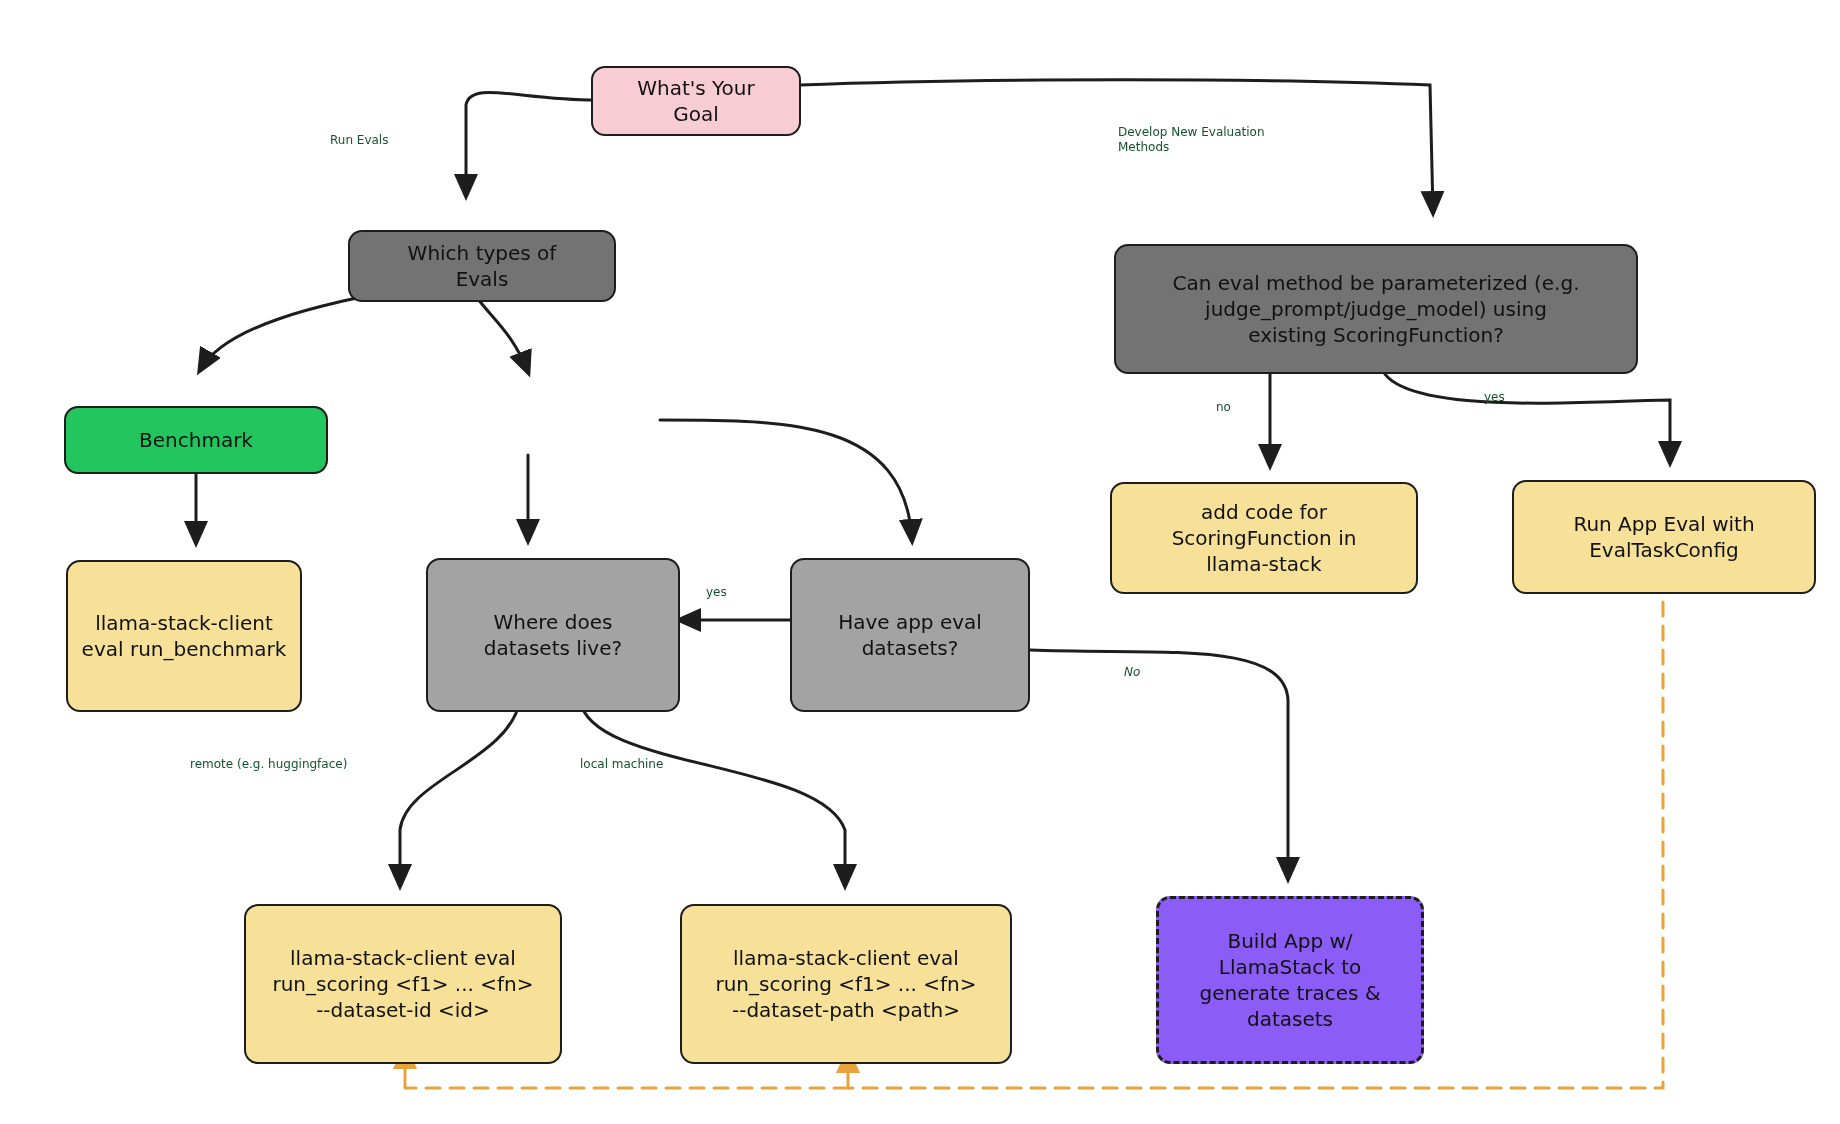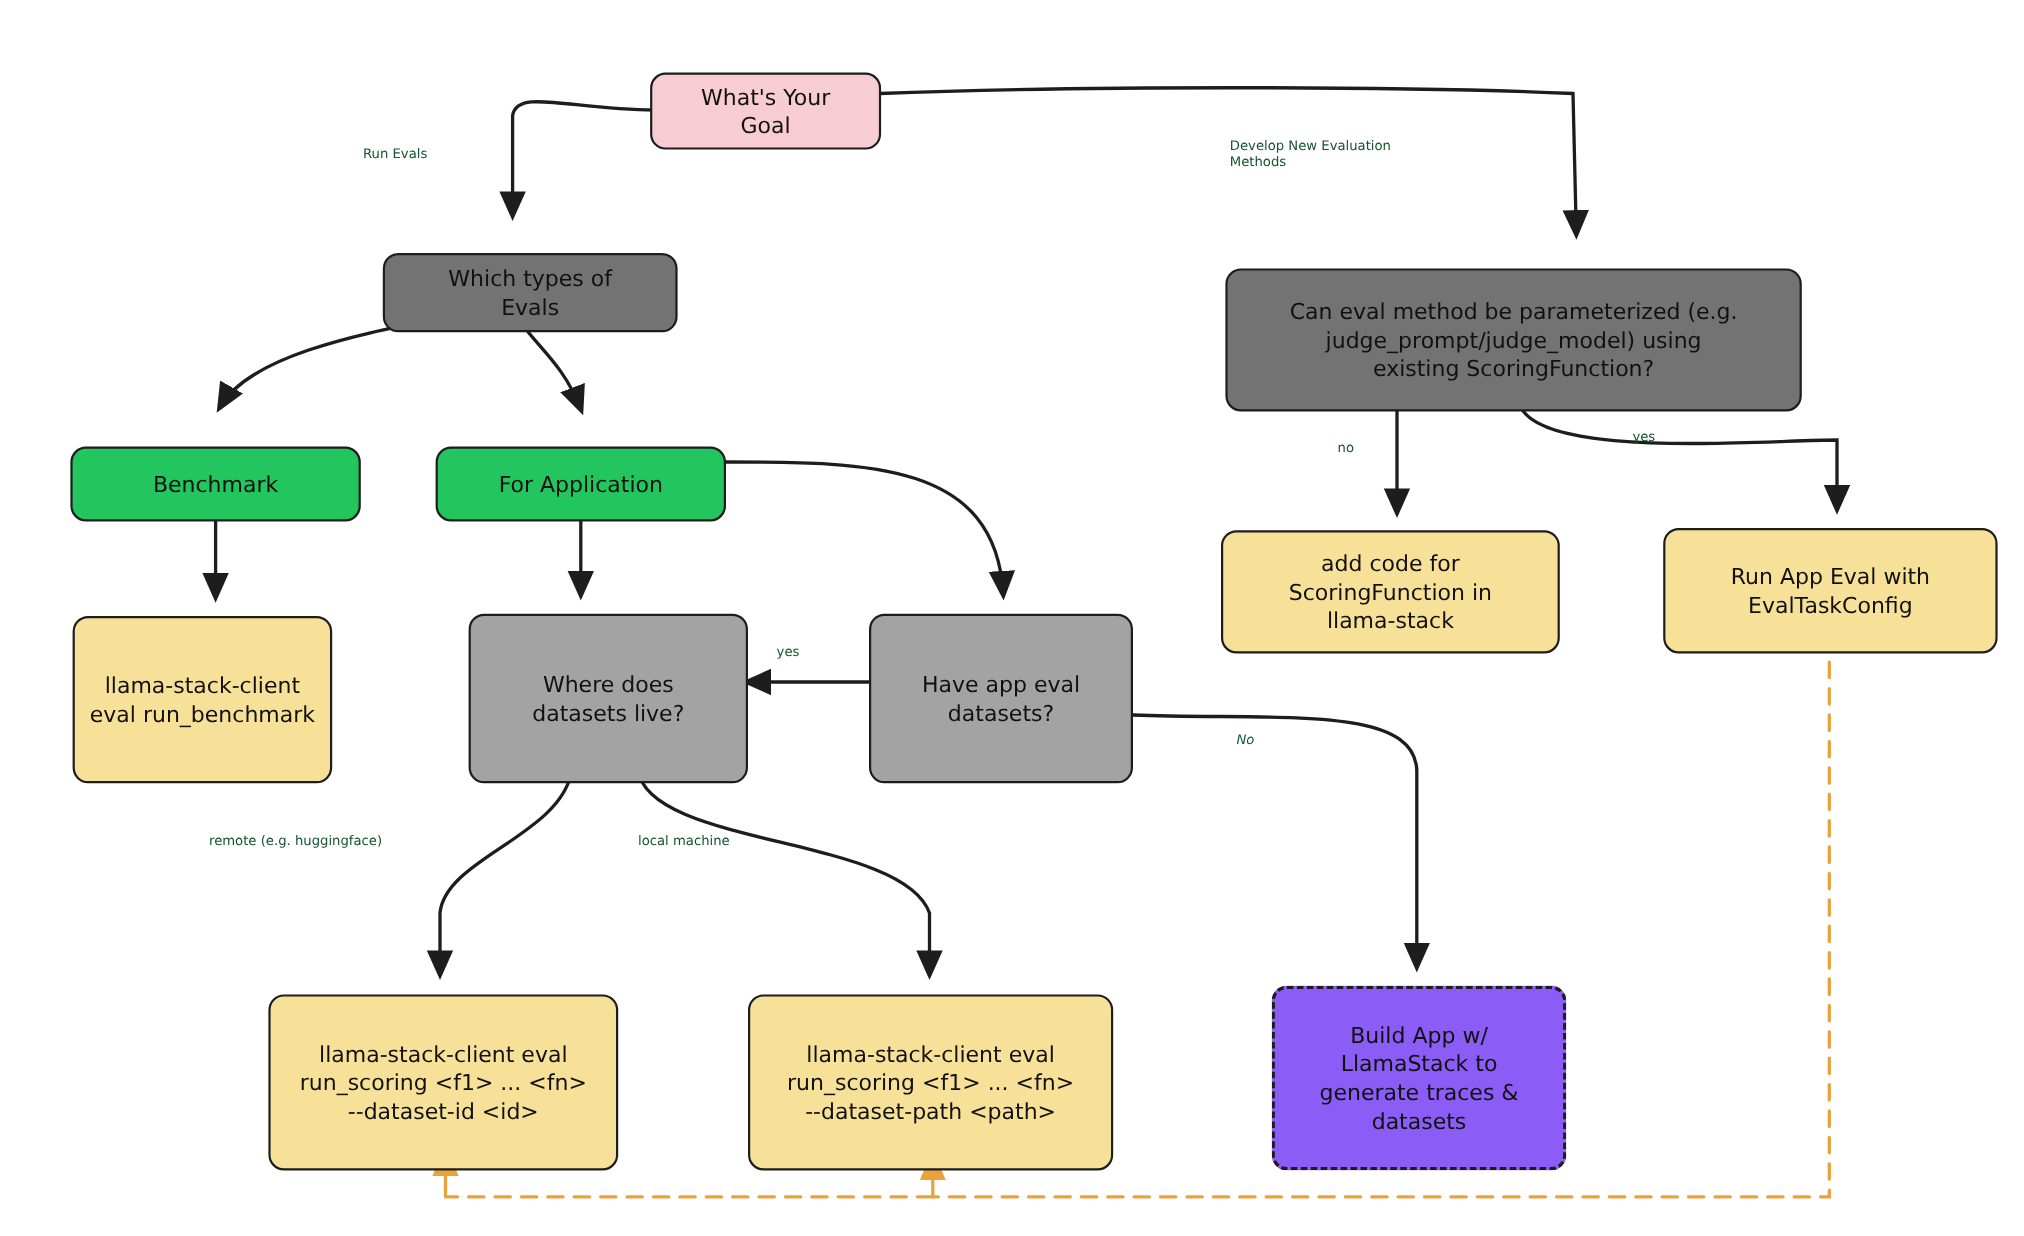--- a/index.html
+++ b/index.html
@@ -114,23 +114,20 @@
   <div class="node green" style="left:1114px; top:228px; width:524px; height:130px; font-size:20px;">
     <span>Can eval method be parameterized (e.g.
 judge_prompt/judge_model) using
 existing ScoringFunction?</span>
   </div>
 
   <div class="node white" style="left:64px; top:390px; width:264px; height:68px;">
     <span>Benchmark</span>
   </div>
 
-  <div class="node white" style="left:396px; top:390px; width:264px; height:68px;">
-    <span>For Application</span>
-  </div>
 
   <div class="node yellow" style="left:1110px; top:466px; width:308px; height:112px;">
     <span>add code for
 ScoringFunction in
 llama-stack</span>
   </div>
 
   <div class="node yellow" style="left:1512px; top:464px; width:304px; height:114px;">
     <span>Run App Eval with
 EvalTaskConfig</span>

